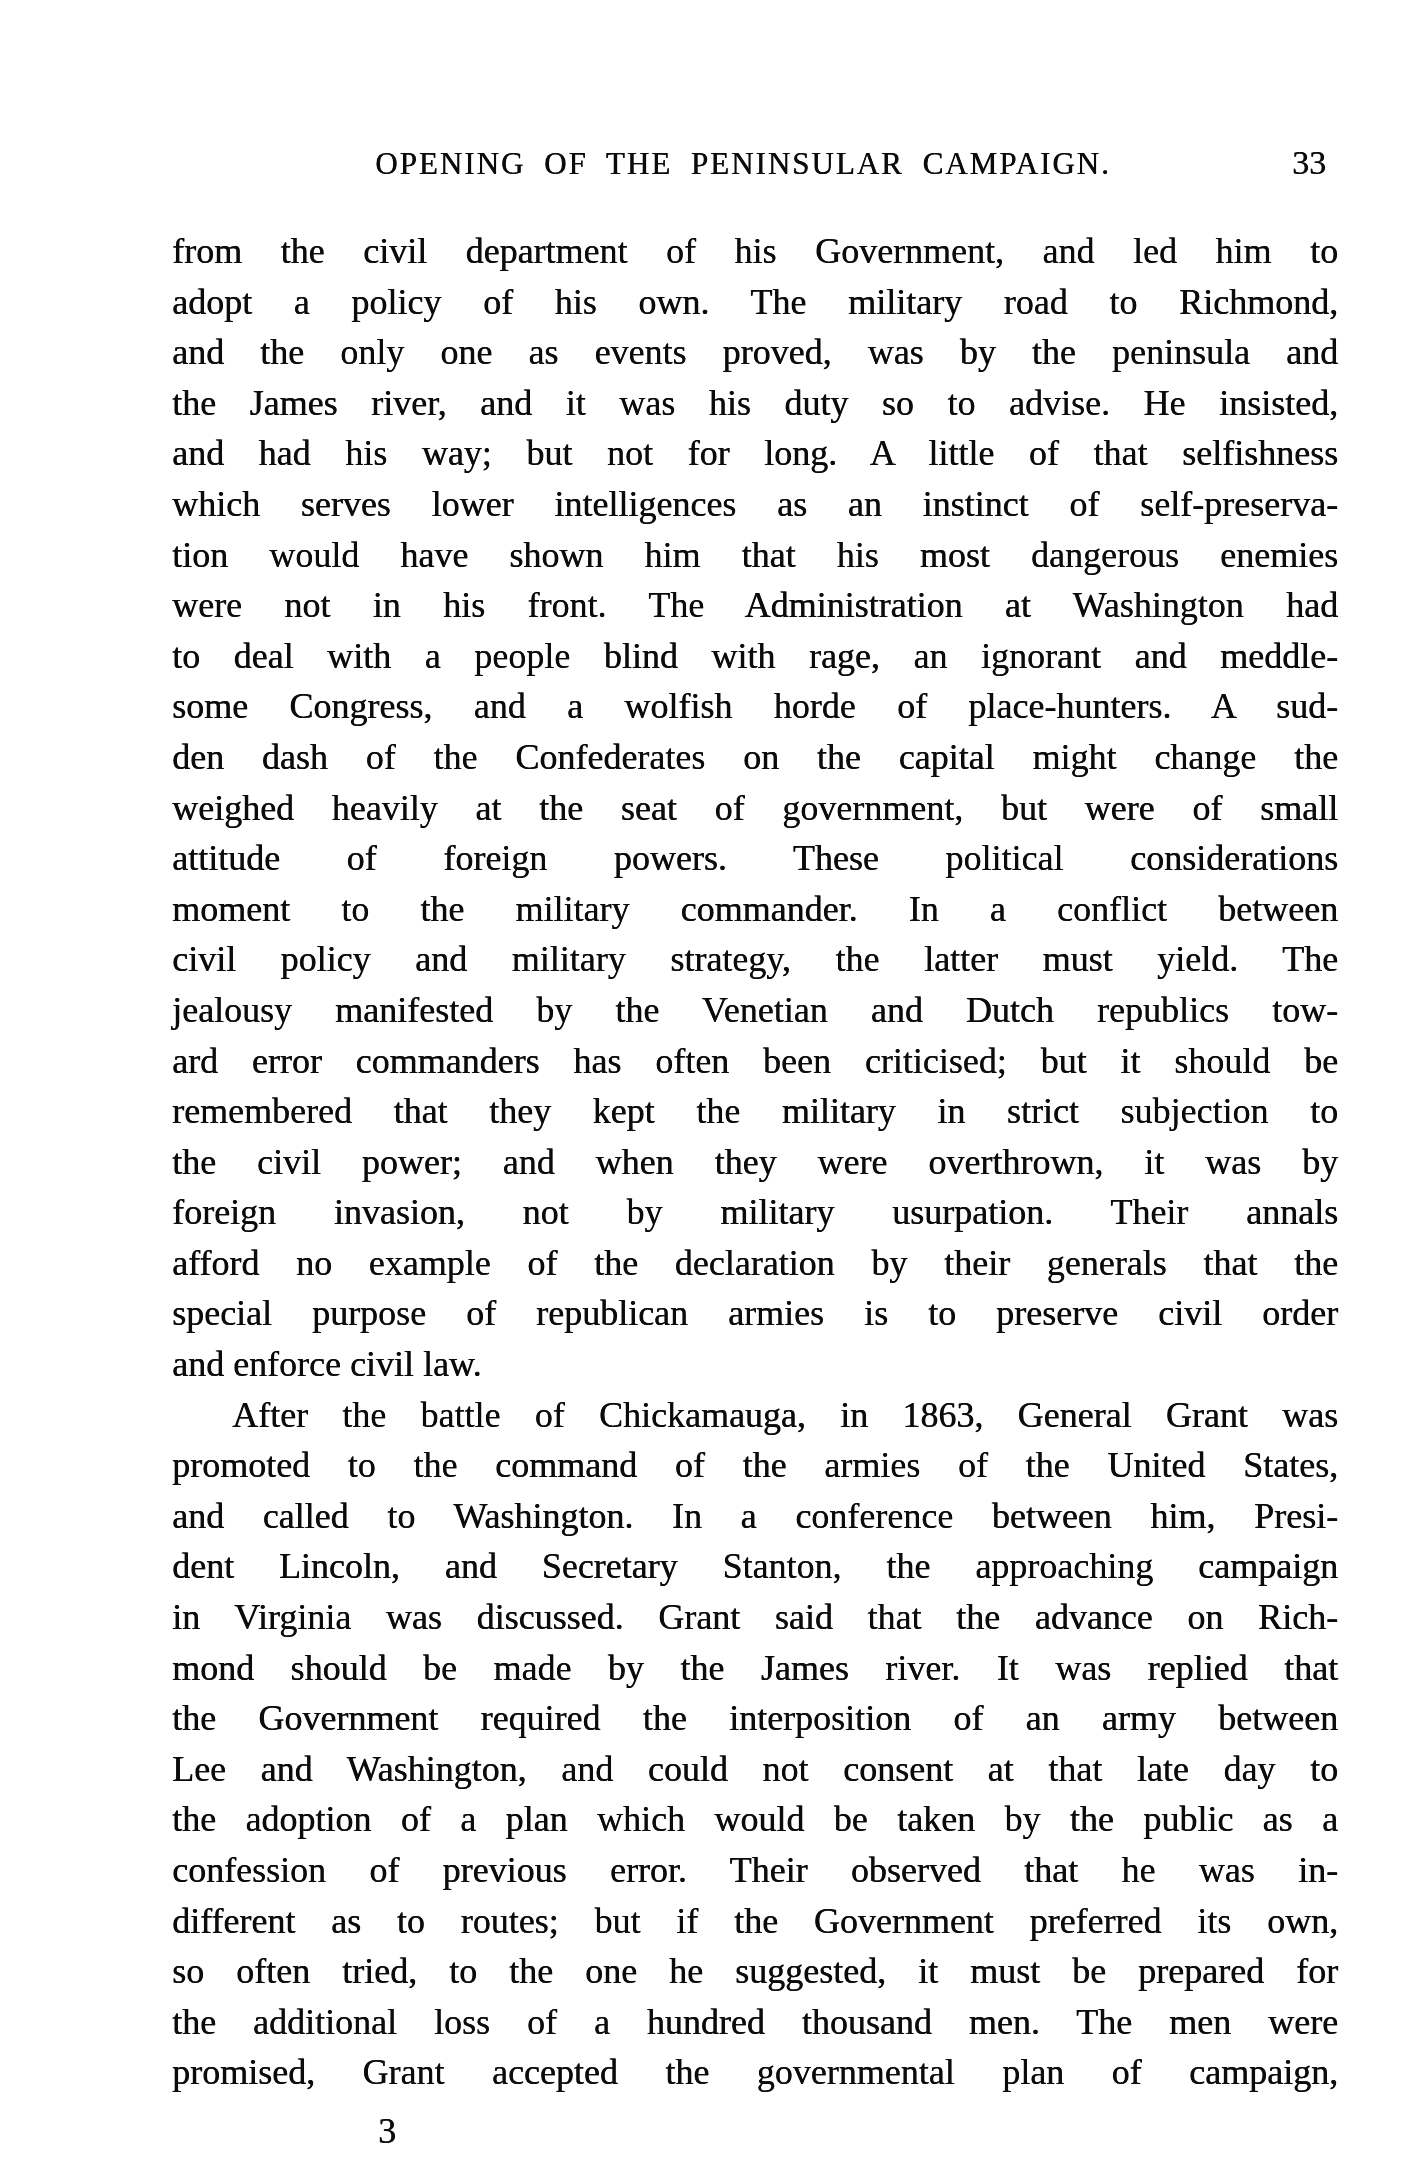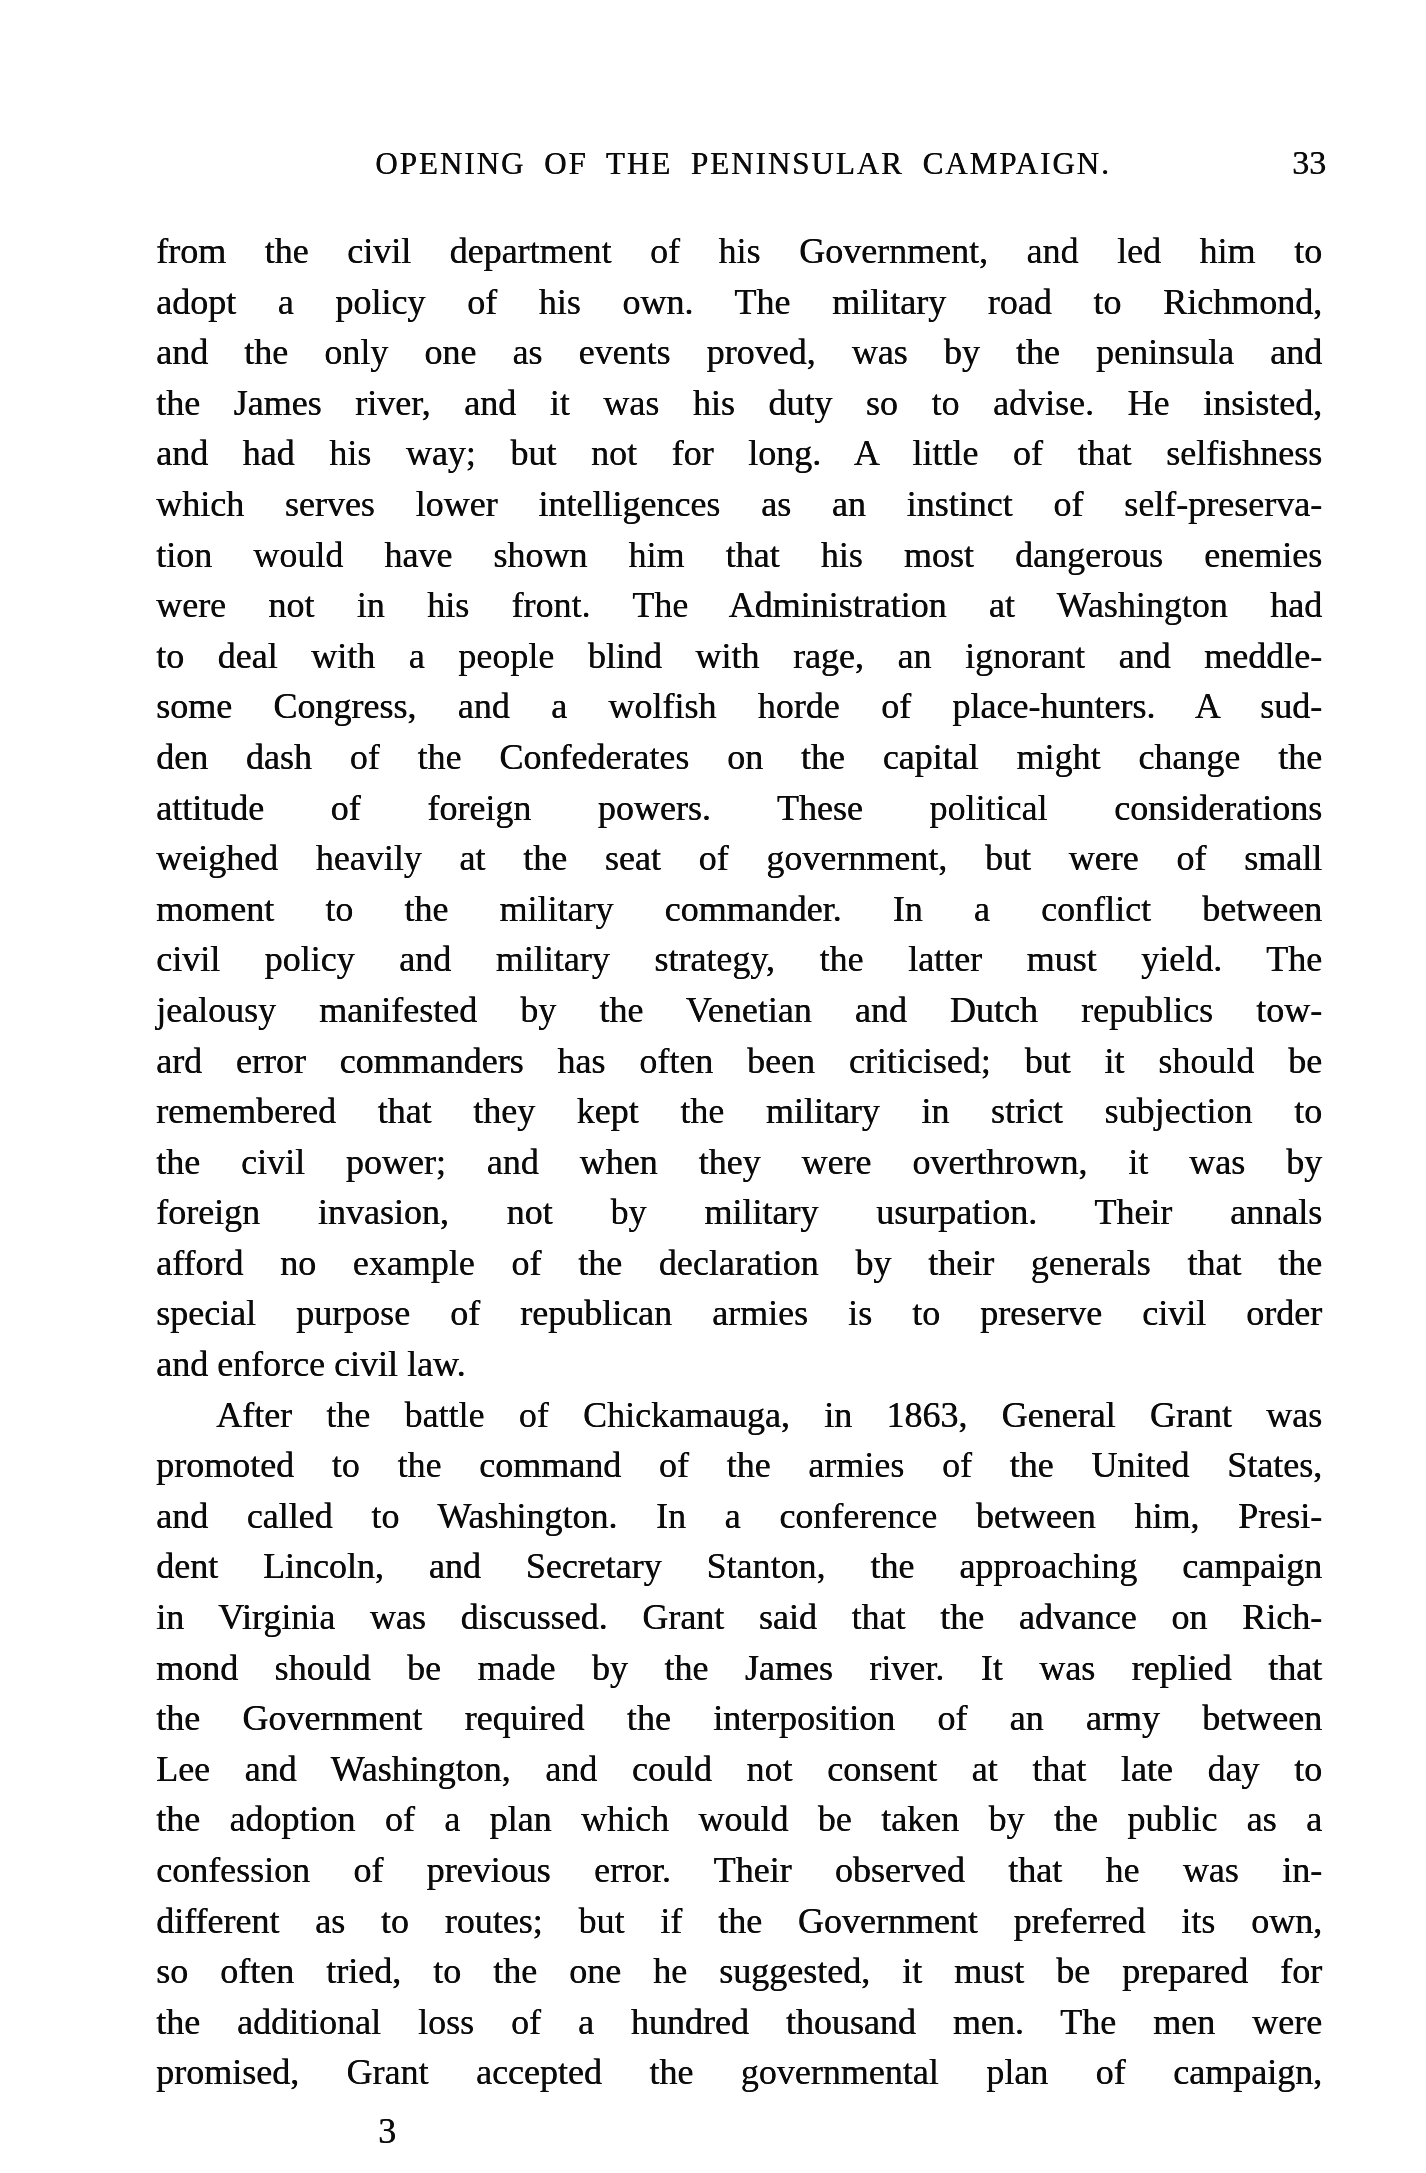--- a/index.html
+++ b/index.html
@@ -37,21 +37,21 @@
     position: absolute;
     right: 0;
     top: -2px;
     font-size: 34px;
     text-shadow: 0.4px 0 0 currentColor;
     margin-left: 17px;
   }
   .body-text {
     position: absolute;
     top: 226px;
-    left: 156px;
+    left: 172px;
     width: 1166px;
   }
   .line {
     font-size: 36px;
     line-height: 50.6px;
     height: 50.6px;
     text-align: justify;
     text-align-last: justify;
     white-space: nowrap;
     overflow: visible;
@@ -88,22 +88,22 @@
     <div class="line">adopt a policy of his own. The military road to Richmond,</div>
     <div class="line">and the only one as events proved, was by the peninsula and</div>
     <div class="line">the James river, and it was his duty so to advise. He insisted,</div>
     <div class="line">and had his way; but not for long. A little of that selfishness</div>
     <div class="line">which serves lower intelligences as an instinct of self-preserva-</div>
     <div class="line">tion would have shown him that his most dangerous enemies</div>
     <div class="line">were not in his front. The Administration at Washington had</div>
     <div class="line">to deal with a people blind with rage, an ignorant and meddle-</div>
     <div class="line">some Congress, and a wolfish horde of place-hunters. A sud-</div>
     <div class="line">den dash of the Confederates on the capital might change the</div>
+    <div class="line">weighed heavily at the seat of government, but were of small</div>
     <div class="line">attitude of foreign powers. These political considerations</div>
-    <div class="line">weighed heavily at the seat of government, but were of small</div>
     <div class="line">moment to the military commander. In a conflict between</div>
     <div class="line">civil policy and military strategy, the latter must yield. The</div>
     <div class="line">jealousy manifested by the Venetian and Dutch republics tow-</div>
     <div class="line">ard error commanders has often been criticised; but it should be</div>
     <div class="line">remembered that they kept the military in strict subjection to</div>
     <div class="line">the civil power; and when they were overthrown, it was by</div>
     <div class="line">foreign invasion, not by military usurpation. Their annals</div>
     <div class="line">afford no example of the declaration by their generals that the</div>
     <div class="line">special purpose of republican armies is to preserve civil order</div>
     <div class="line no-justify">and enforce civil law.</div>

